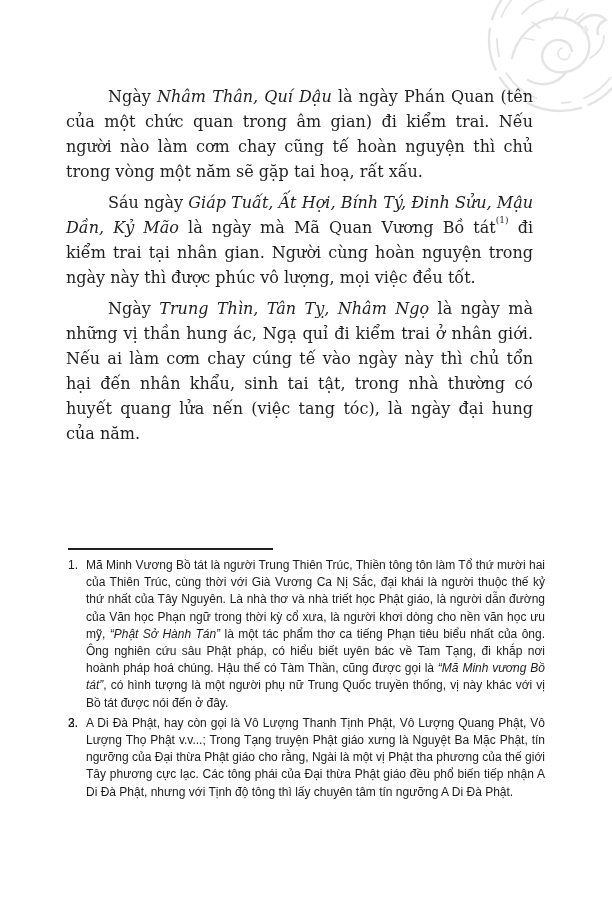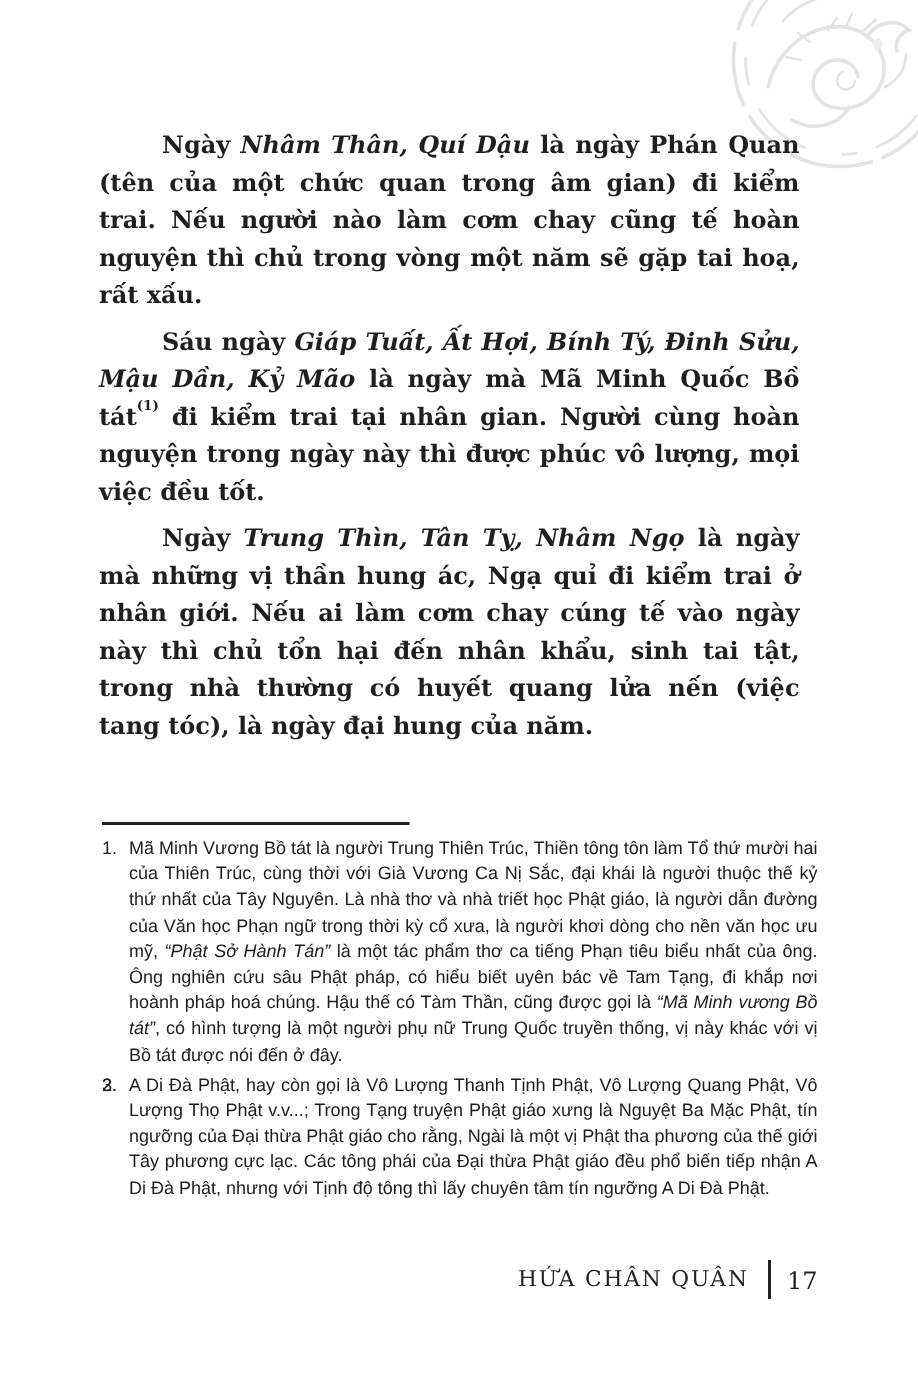--- a/index.html
+++ b/index.html
@@ -22,21 +22,20 @@
     position:absolute;
     left:66px;top:84px;width:479px;
     color:#1f1f1f;
   }
   .para{
     margin:0 12px 6px 0;
     font-size:16px;
     line-height:25px;
     text-align:justify;
     text-indent:42px;
-    font-weight:bold;
   }
   .para i{font-style:italic;}
   .para sup, .fn-text sup{
     font-size:9px;
     line-height:0;
     position:relative;
     top:-0.45em;
   }
   
   .footnotes{
@@ -103,21 +102,21 @@
         <path d="M108,96 C116,92 122,84 122,74" stroke-width="1.8"></path>
         <path d="M70,58 l6,-8 M82,56 l4,-9 M94,58 l8,-7 M58,66 l-8,-6 M52,78 l-10,-2" stroke-width="1.6"></path>
         <path d="M88,92 a6,6 0 1,1 -8,-6" stroke-width="1.6"></path>
         <path d="M99,67 l5,-4 l3,5 l-5,4 z" fill="#ededed" stroke="none"></path>
       </g>
     </svg>
   </div>
 
   <div class="body-text">
     <p class="para"><span>Ngày </span><i>Nhâm Thân, Quí Dậu</i><span> là ngày Phán Quan (tên của một chức quan trong âm gian) đi kiểm trai. Nếu người nào làm cơm chay cũng tế hoàn nguyện thì chủ trong vòng một năm sẽ gặp tai hoạ, rất xấu.</span></p>
-    <p class="para"><span>Sáu ngày </span><i>Giáp Tuất, Ất Hợi, Bính Tý, Đinh Sửu, Mậu Dần, Kỷ Mão</i><span> là ngày mà Mã Minh Quốc Bồ tát</span><sup>(1)</sup><span> đi kiểm trai tại nhân gian. Người cùng hoàn nguyện trong ngày này thì được phúc vô lượng, mọi việc đều tốt.</span></p>
+    <p class="para"><span>Sáu ngày </span><i>Giáp Tuất, Ất Hợi, Bính Tý, Đinh Sửu, Mậu Dần, Kỷ Mão</i><span> là ngày mà Mã Quan Vương Bồ tát</span><sup>(1)</sup><span> đi kiểm trai tại nhân gian. Người cùng hoàn nguyện trong ngày này thì được phúc vô lượng, mọi việc đều tốt.</span></p>
     <p class="para"><span>Ngày </span><i>Trung Thìn, Tân Tỵ, Nhâm Ngọ</i><span> là ngày mà những vị thần hung ác, Ngạ quỉ đi kiểm trai ở nhân giới. Nếu ai làm cơm chay cúng tế vào ngày này thì chủ tổn hại đến nhân khẩu, sinh tai tật, trong nhà thường có huyết quang lửa nến (việc tang tóc), là ngày đại hung của năm.</span></p>
   </div>
 
   <div class="footnotes">
     <div class="fn-rule"></div>
 
     <div class="footnote">
       <span class="fn-num">1.</span>
       <span class="fn-text"><span>Mã Minh Vương Bồ tát là người Trung Thiên Trúc, Thiền tông tôn làm Tổ thứ mười hai của Thiên Trúc, cùng thời với Già Vương Ca Nị Sắc, đại khái là người thuộc thế kỷ thứ nhất của Tây Nguyên. Là nhà thơ và nhà triết học Phật giáo, là người dẫn đường của Văn học Phạn ngữ trong thời kỳ cổ xưa, là người khơi dòng cho nền văn học ưu mỹ, </span><i>“Phật Sở Hành Tán”</i><span> là một tác phẩm thơ ca tiếng Phạn tiêu biểu nhất của ông. Ông nghiên cứu sâu Phật pháp, có hiểu biết uyên bác về Tam Tạng, đi khắp nơi hoành pháp hoá chúng. Hậu thế có Tàm Thần, cũng được gọi là </span><i>“Mã Minh vương Bồ tát”</i><span>, có hình tượng là một người phụ nữ Trung Quốc truyền thống, vị này khác với vị Bồ tát được nói đến ở đây.</span></span>
     </div>
@@ -125,19 +124,14 @@
     <div class="footnote">
       <span class="fn-num">2.</span>
     </div>
 
     <div class="footnote">
       <span class="fn-num">3.</span>
       <span class="fn-text"><span>A Di Đà Phật, hay còn gọi là Vô Lượng Thanh Tịnh Phật, Vô Lượng Quang Phật, Vô Lượng Thọ Phật v.v...; Trong Tạng truyện Phật giáo xưng là Nguyệt Ba Mặc Phật, tín ngưỡng của Đại thừa Phật giáo cho rằng, Ngài là một vị Phật tha phương của thế giới Tây phương cực lạc. Các tông phái của Đại thừa Phật giáo đều phổ biến tiếp nhận A Di Đà Phật, nhưng với Tịnh độ tông thì lấy chuyên tâm tín ngưỡng A Di Đà Phật.</span></span>
     </div>
   </div>
 
-  <div class="footer">
-    <span class="footer-title">HỨA CHÂN QUÂN</span>
-    <span class="footer-bar"></span>
-    <span class="footer-page">17</span>
-  </div>
 
 </div>
 
 </body></html>

